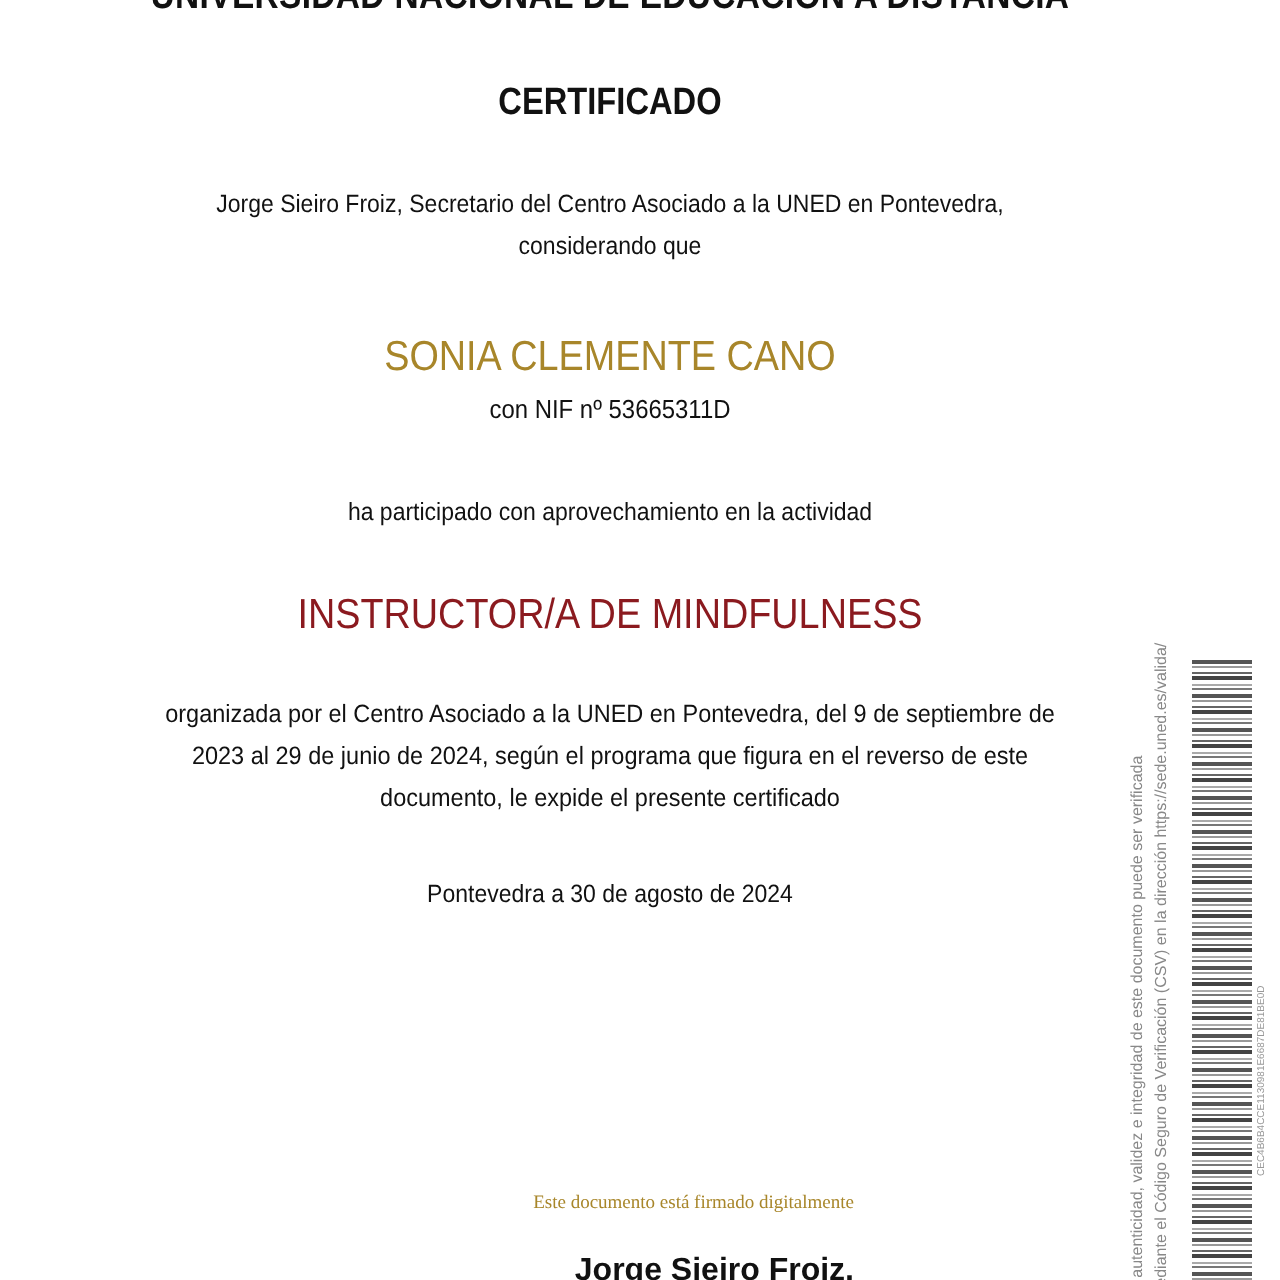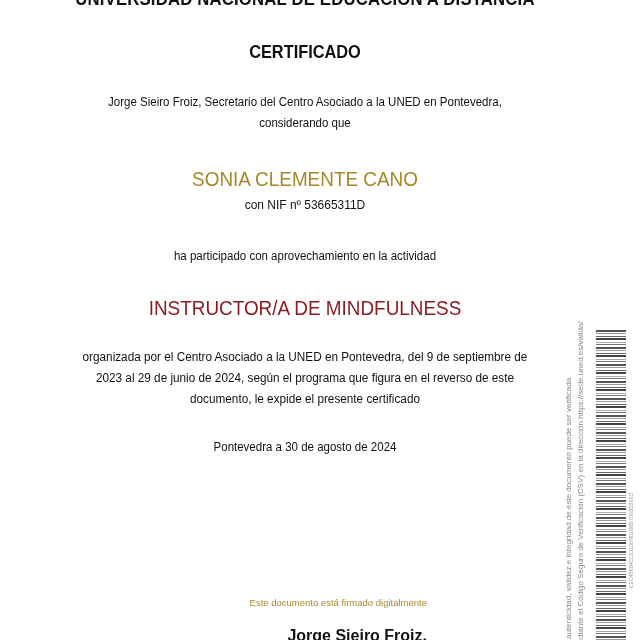--- a/index.html
+++ b/index.html
@@ -87,20 +87,21 @@
     color: #111;
     transform: scaleX(0.92);
   }
   .signed-note {
     position: absolute;
     right: 107px;
     top: 597px;
     font-size: 9.5px;
     color: #A8862A;
     text-align: right;
+    font-family: Liberation Serif, serif;
   }
   .signer-name {
     position: absolute;
     right: 107px;
     top: 627px;
     font-size: 16px;
     font-weight: bold;
     color: #111;
     text-align: right;
   }

